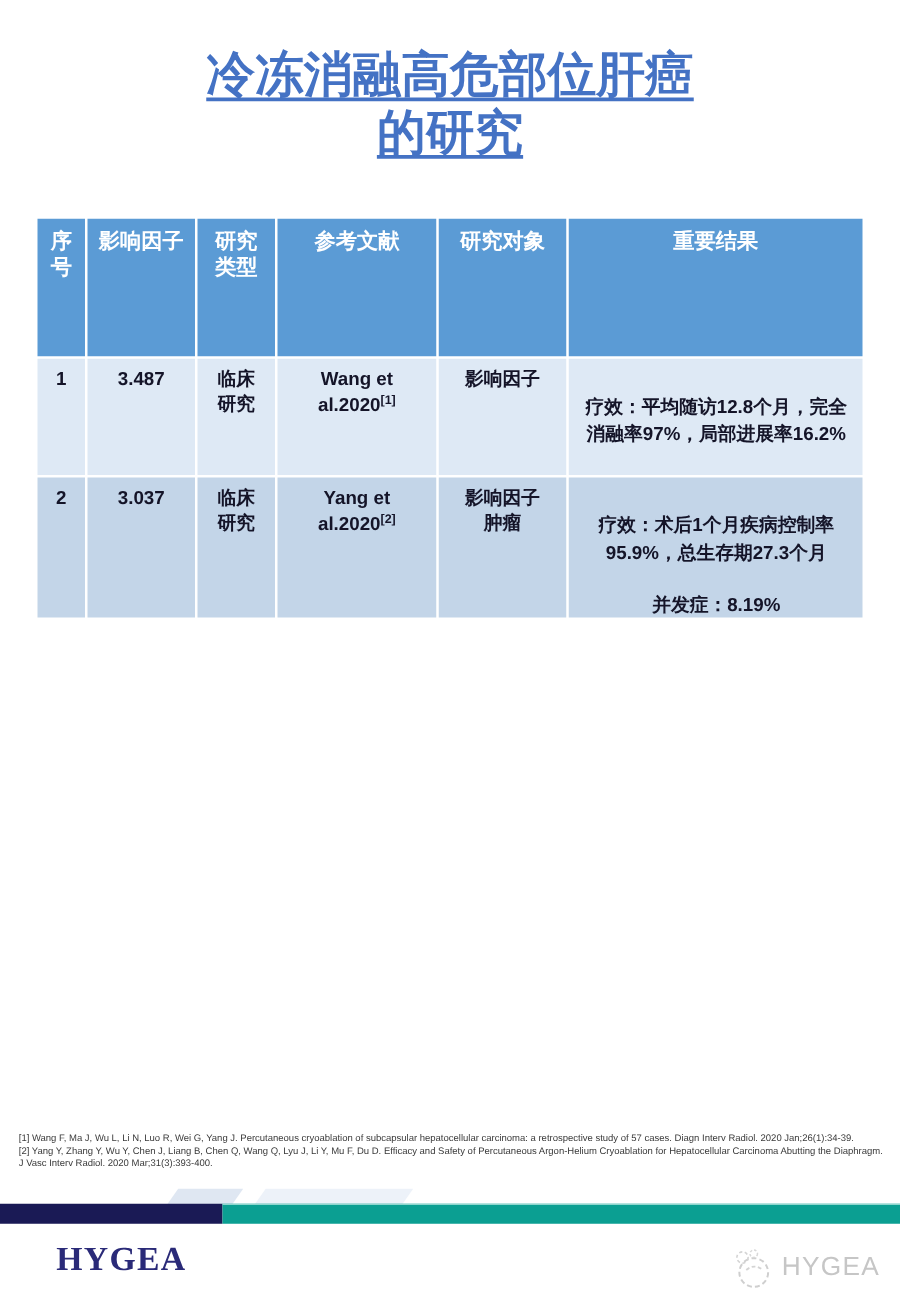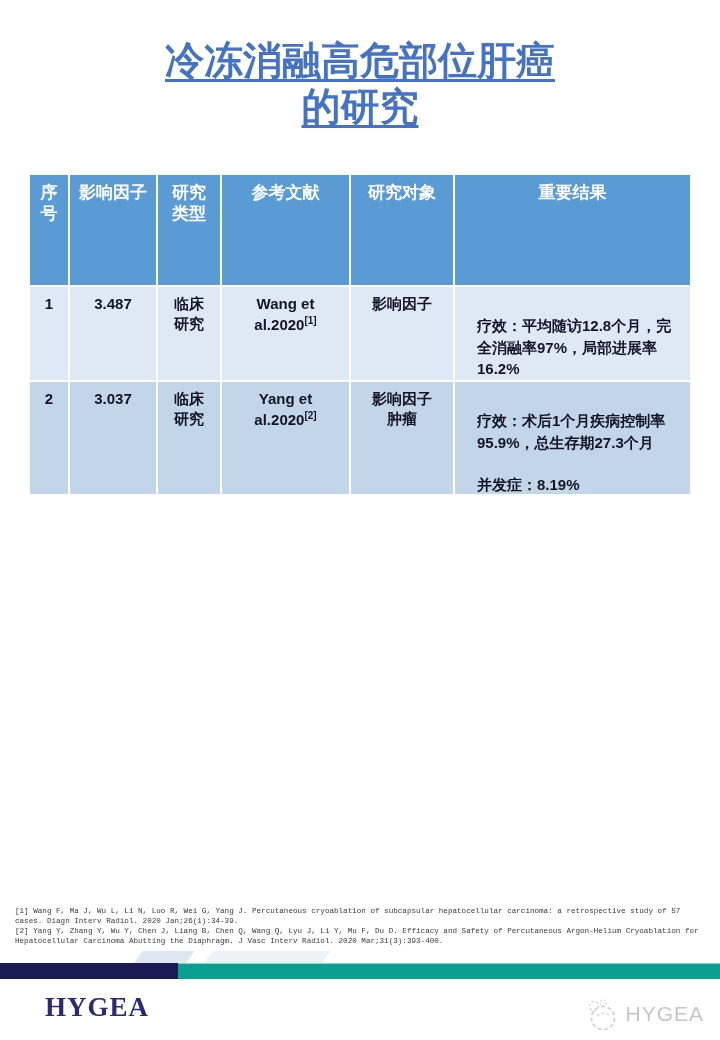--- a/index.html
+++ b/index.html
@@ -59,37 +59,36 @@
   }
   .cell.r1 { background: #DEE9F5; }
   .cell.r2 { background: #C3D5E8; }
   .cell.body {
     color: #141428;
     font-weight: bold;
     font-size: 15px;
     line-height: 1.35;
   }
   .cell.result {
-    text-align: left;
-    padding-left: 22px;
+    text-align: center;
+    padding-left: 7px;
     padding-right: 6px;
     line-height: 1.42;
   }
   .cell sup { font-size: 10px; font-weight: bold; }
 
   
   .footnotes {
     position: absolute;
     left: 15px;
     top: 906px;
     width: 692px;
     font-size: 7.6px;
     line-height: 1.32;
     color: #3a3a3a;
-    font-family: Liberation Mono, monospace;
   }
 
   
   .bar-accent {
     position: absolute;
     height: 13px;
     top: 951px;
     transform: skewX(-35deg);
   }
   .bar-accent.a1 { left: 138px; width: 52px; background: #dfe7f2; }

